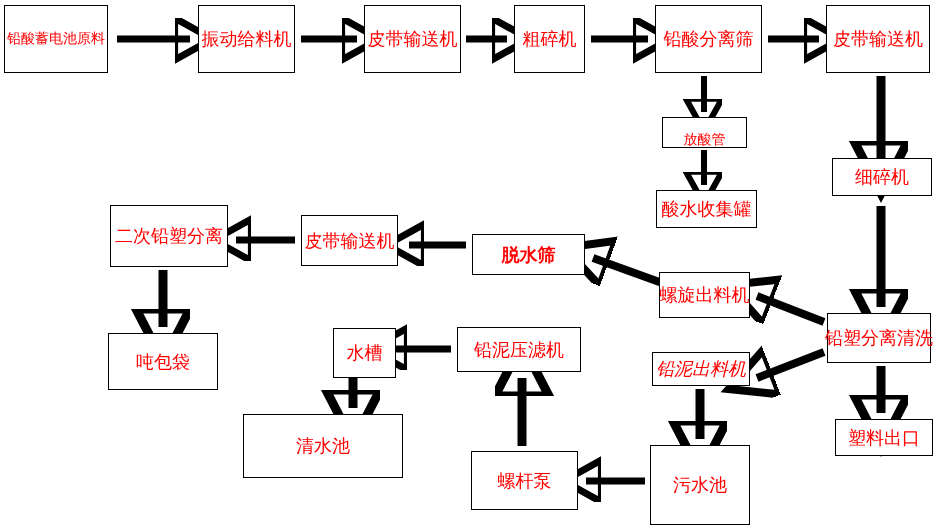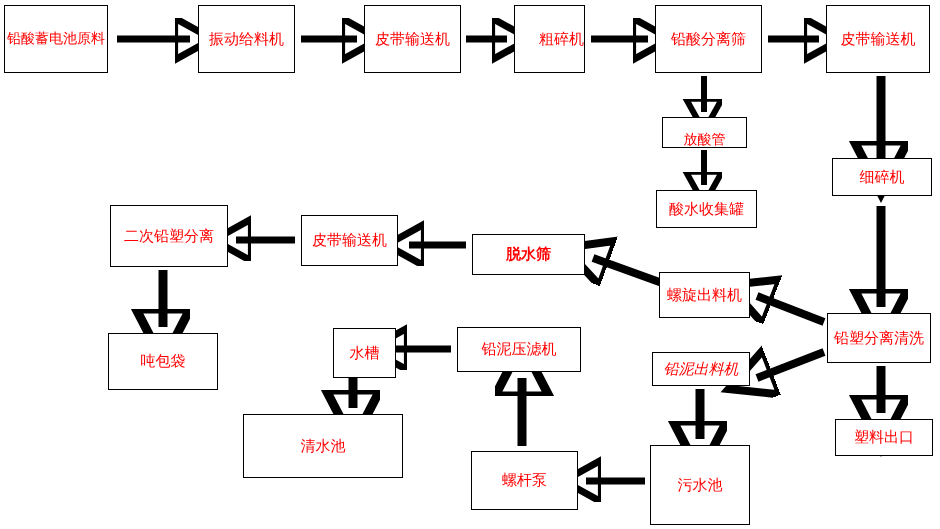--- a/index.html
+++ b/index.html
@@ -13,21 +13,21 @@
   }
   .node{
     position:absolute;
     box-sizing:border-box;
     border:1px solid #000000;
     background:#ffffff;
     display:flex;
     align-items:center;
     justify-content:center;
     color:#ff0000;
-    font-size:15px;
+    font-size:18px;
     line-height:1.1;
     letter-spacing:0px;
     white-space:nowrap;
     text-align:center;
   }
   .node.sm{font-size:14px;}
   svg.arrows{
     position:absolute;left:0;top:0;width:940px;height:529px;
     pointer-events:none;
   }
@@ -94,21 +94,21 @@
   <div id="nodes">
       <div class="node sm" style="left: 4px; top: 5px; width: 104px; height: 68px;">
         <span>铅酸蓄电池原料</span>
       </div>
       <div class="node" style="left: 198px; top: 5px; width: 97px; height: 68px;">
         <span>振动给料机</span>
       </div>
       <div class="node" style="left: 364px; top: 5px; width: 97px; height: 68px;">
         <span>皮带输送机</span>
       </div>
-      <div class="node" style="left: 514px; top: 5px; width: 71px; height: 68px; justify-content: flex-end;">
+      <div class="node" style="left: 514px; top: 5px; width: 71px; height: 68px;">
         <span>粗碎机</span>
       </div>
       <div class="node" style="left: 655px; top: 5px; width: 107px; height: 68px;">
         <span>铅酸分离筛</span>
       </div>
       <div class="node" style="left: 826px; top: 5px; width: 104px; height: 68px;">
         <span>皮带输送机</span>
       </div>
       <div class="node sm" style="left: 662px; top: 117px; width: 85px; height: 31px; align-items: flex-end;">
         <span>放酸管</span>

